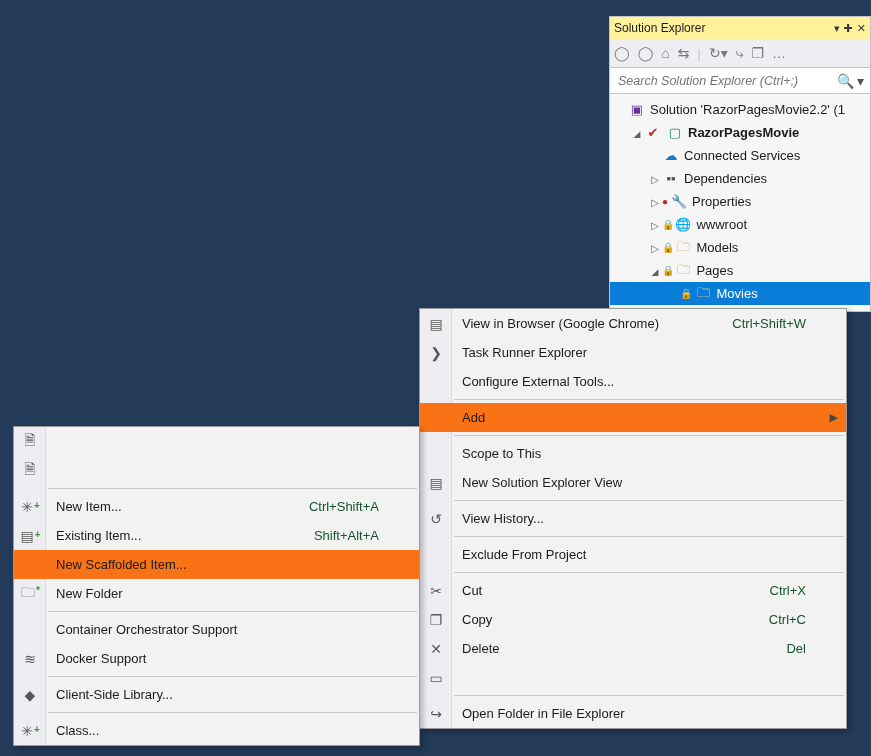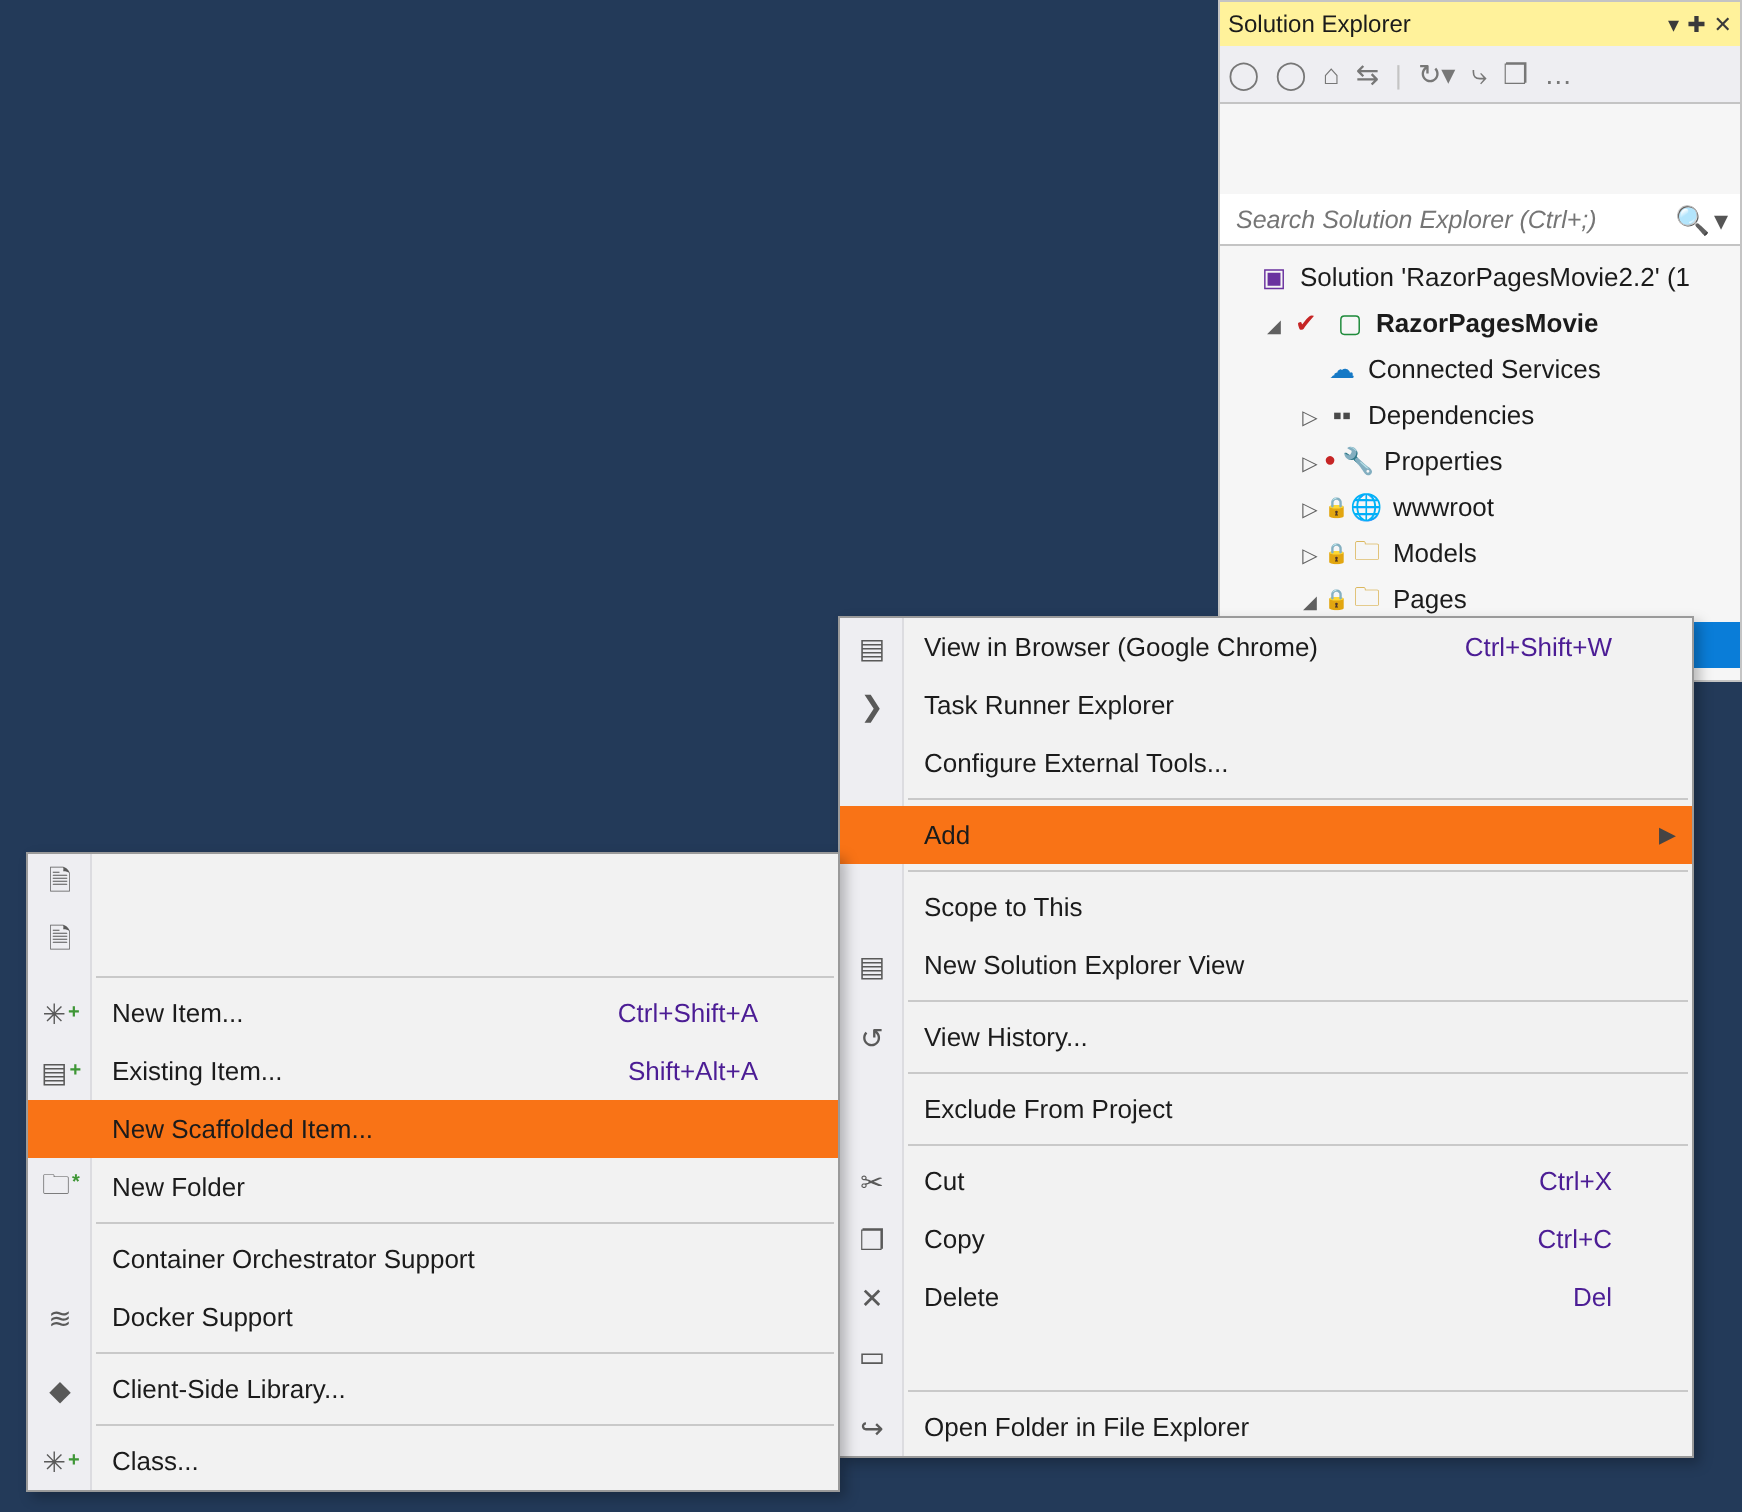--- a/index.html
+++ b/index.html
@@ -12,21 +12,21 @@
     font-size: 13px;
     color: #1b1b1b;
     position: relative;
     overflow: hidden;
   }
 
   
   .sol-panel {
     position: absolute;
     right: 0;
-    top: 0;
+    top: 16px;
     width: 262px;
     background: #f6f6f6;
     border: 1px solid #c4c4c4;
   }
   .sol-title {
     display: flex;
     align-items: center;
     background: #fff29b;
     height: 22px;
     padding: 0 4px;
@@ -46,21 +46,20 @@
   .sol-toolbar .tool { color: #777; font-family: "Segoe UI Symbol", sans-serif; font-size: 14px; }
   .sol-toolbar .sep { color: #c4c4c4; }
   .sol-search {
     border-bottom: 1px solid #c4c4c4;
     height: 26px;
     display: flex;
     align-items: center;
     padding: 0 6px;
     background: #fff;
     position: relative;
-    margin-top: 45px;
   }
   .sol-search input {
     border: none;
     outline: none;
     flex: 1;
     font-style: italic;
     color: #777;
     font-size: 12.5px;
     background: transparent;
   }
@@ -129,21 +128,21 @@
     padding-right:40px;
   }
   .mitem .micon{
     width:32px;
     text-align:center;
     font-size:14px;
     color:#595959;
     z-index:1;
   }
   .mitem .mlabel{ padding-left:10px; flex:1; }
-  .mitem .mshort{ color:#4c1d95; }
+  .mitem .mshort{ color:#14532d; }
   .mitem .arrow{ position:absolute; right:8px; font-size:11px; color:#444;}
   .mitem.highlight { background:#f97316; }
   .menu .msep {
     margin:3px 2px 3px 34px;
     border-top:1px solid #c9c9c9;
     height:0;
   }
 
   .main-menu {
     left:419px; top:308px;

